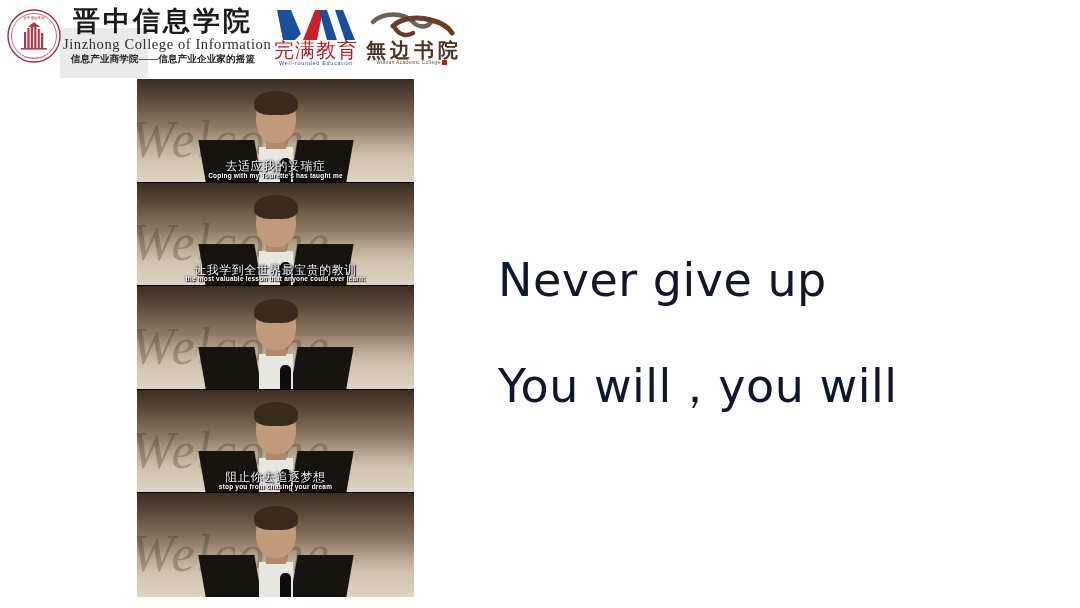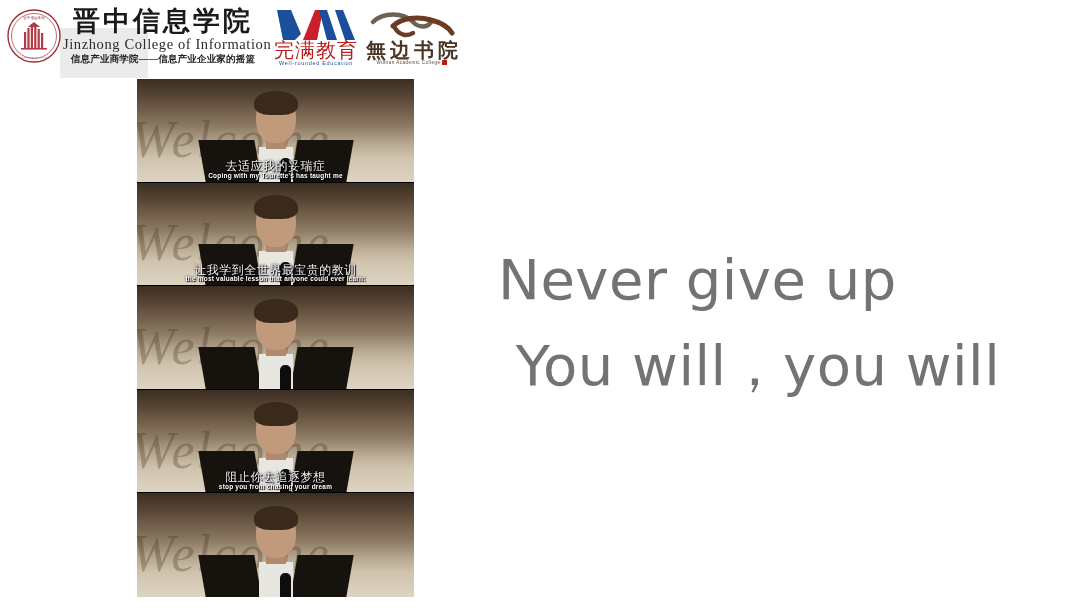--- a/index.html
+++ b/index.html
@@ -261,27 +261,27 @@
 
   
   #slide-text {
     position: absolute;
     left: 498px;
     top: 252px;
     width: 520px;
   }
   .headline {
     font-family: "DejaVu Sans", sans-serif;
-    font-size: 56px;
-    color: #737373;
+    font-size: 46px;
+    color: #0f172a;
     letter-spacing: 0.5px;
     line-height: 56px;
     white-space: nowrap;
   }
-  .headline.second { margin-top: 30px; text-align: center; }
+  .headline.second { margin-top: 50px; }
 </style>
 </head>
 <body>
 
 <div id="logo-band">
 
   <div class="gray-backdrop"></div>
 
   <div class="seal">
     <svg width="56" height="56" viewBox="0 0 56 56" aria-hidden="true">

